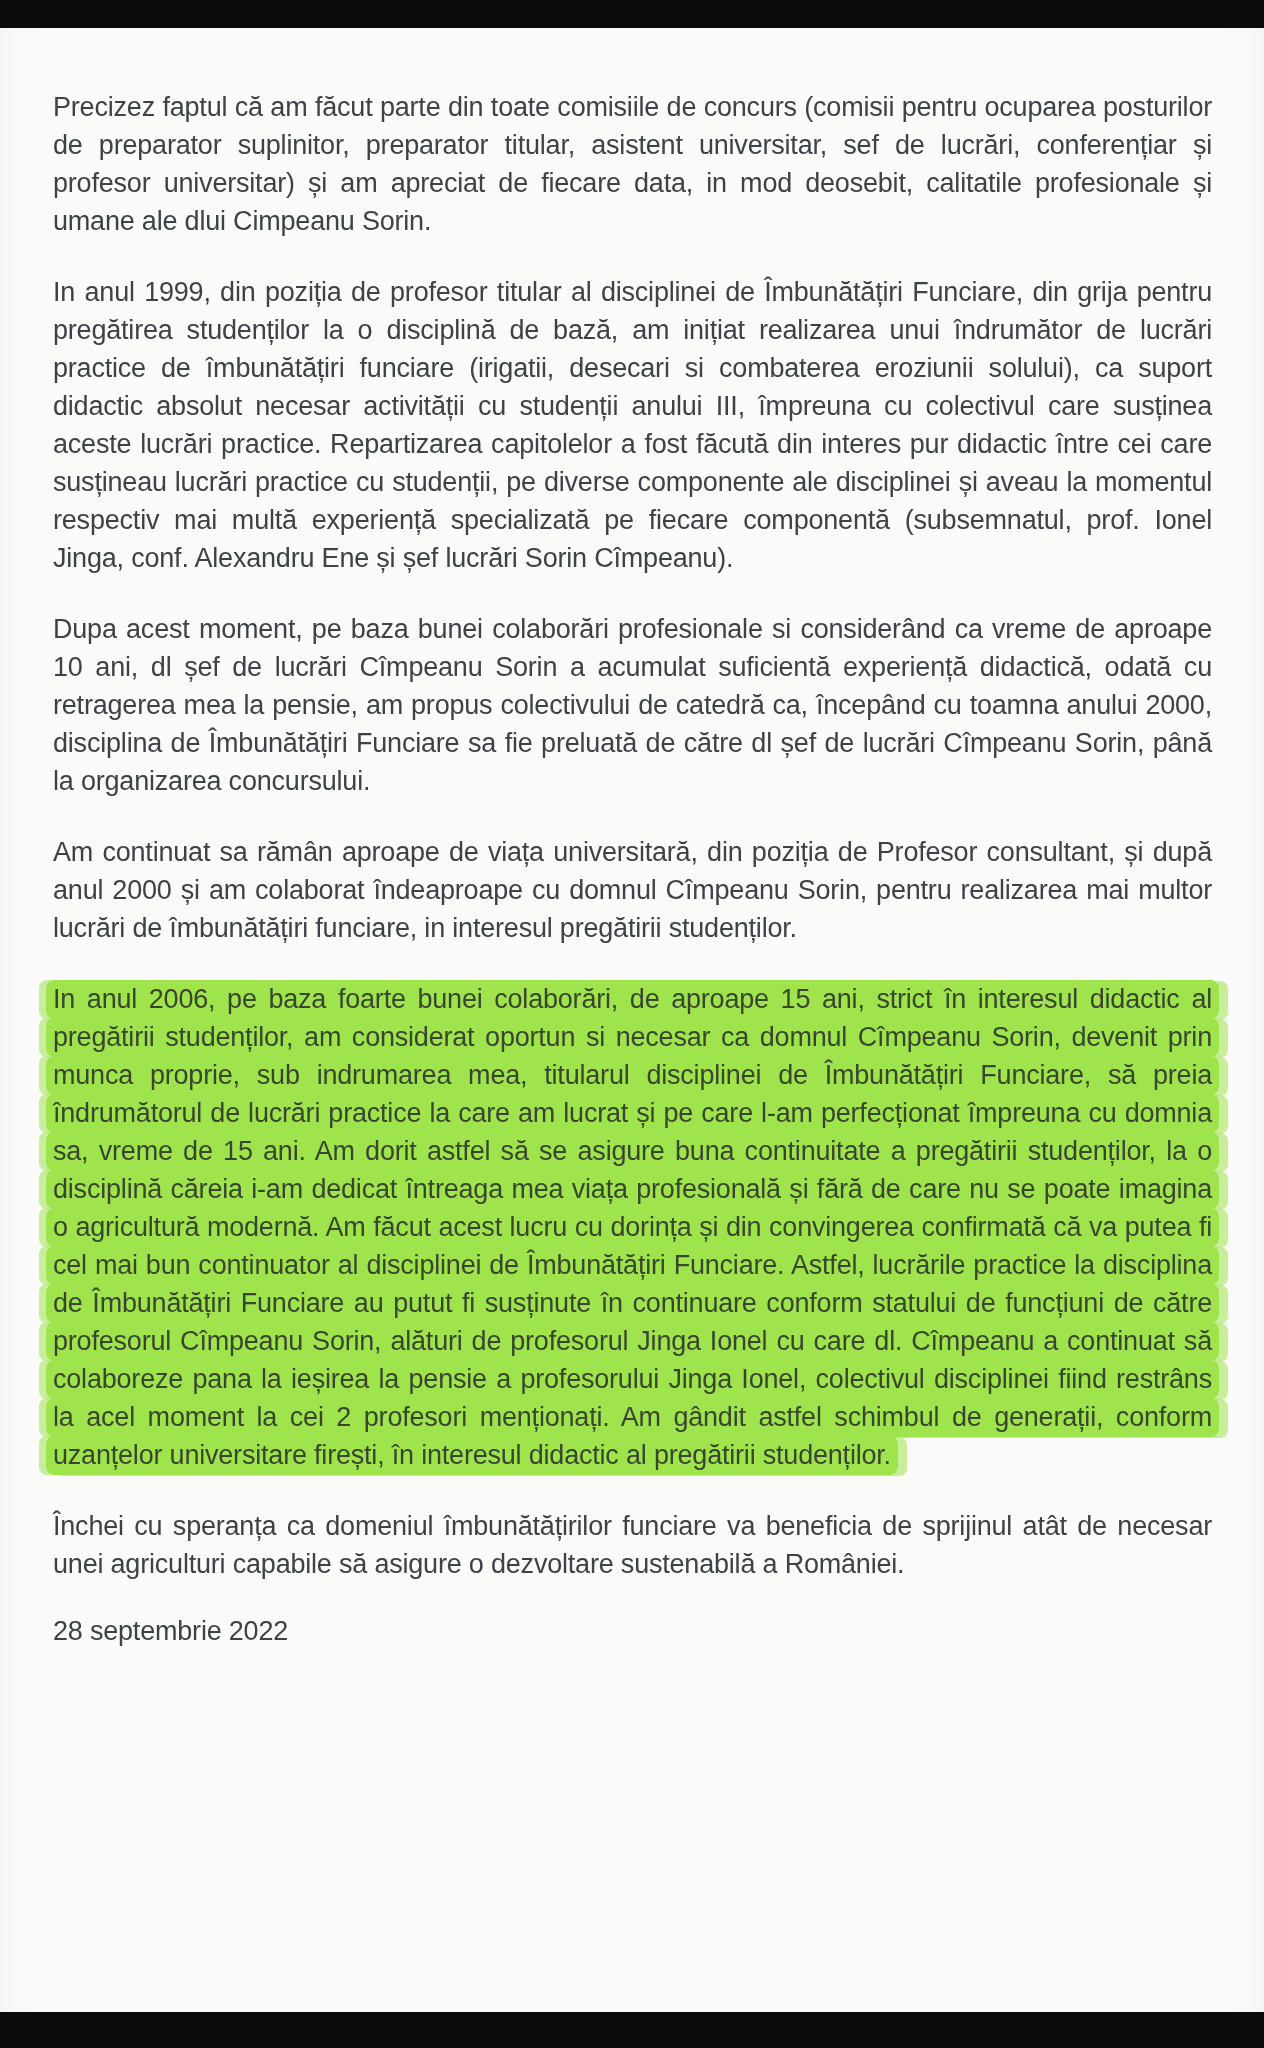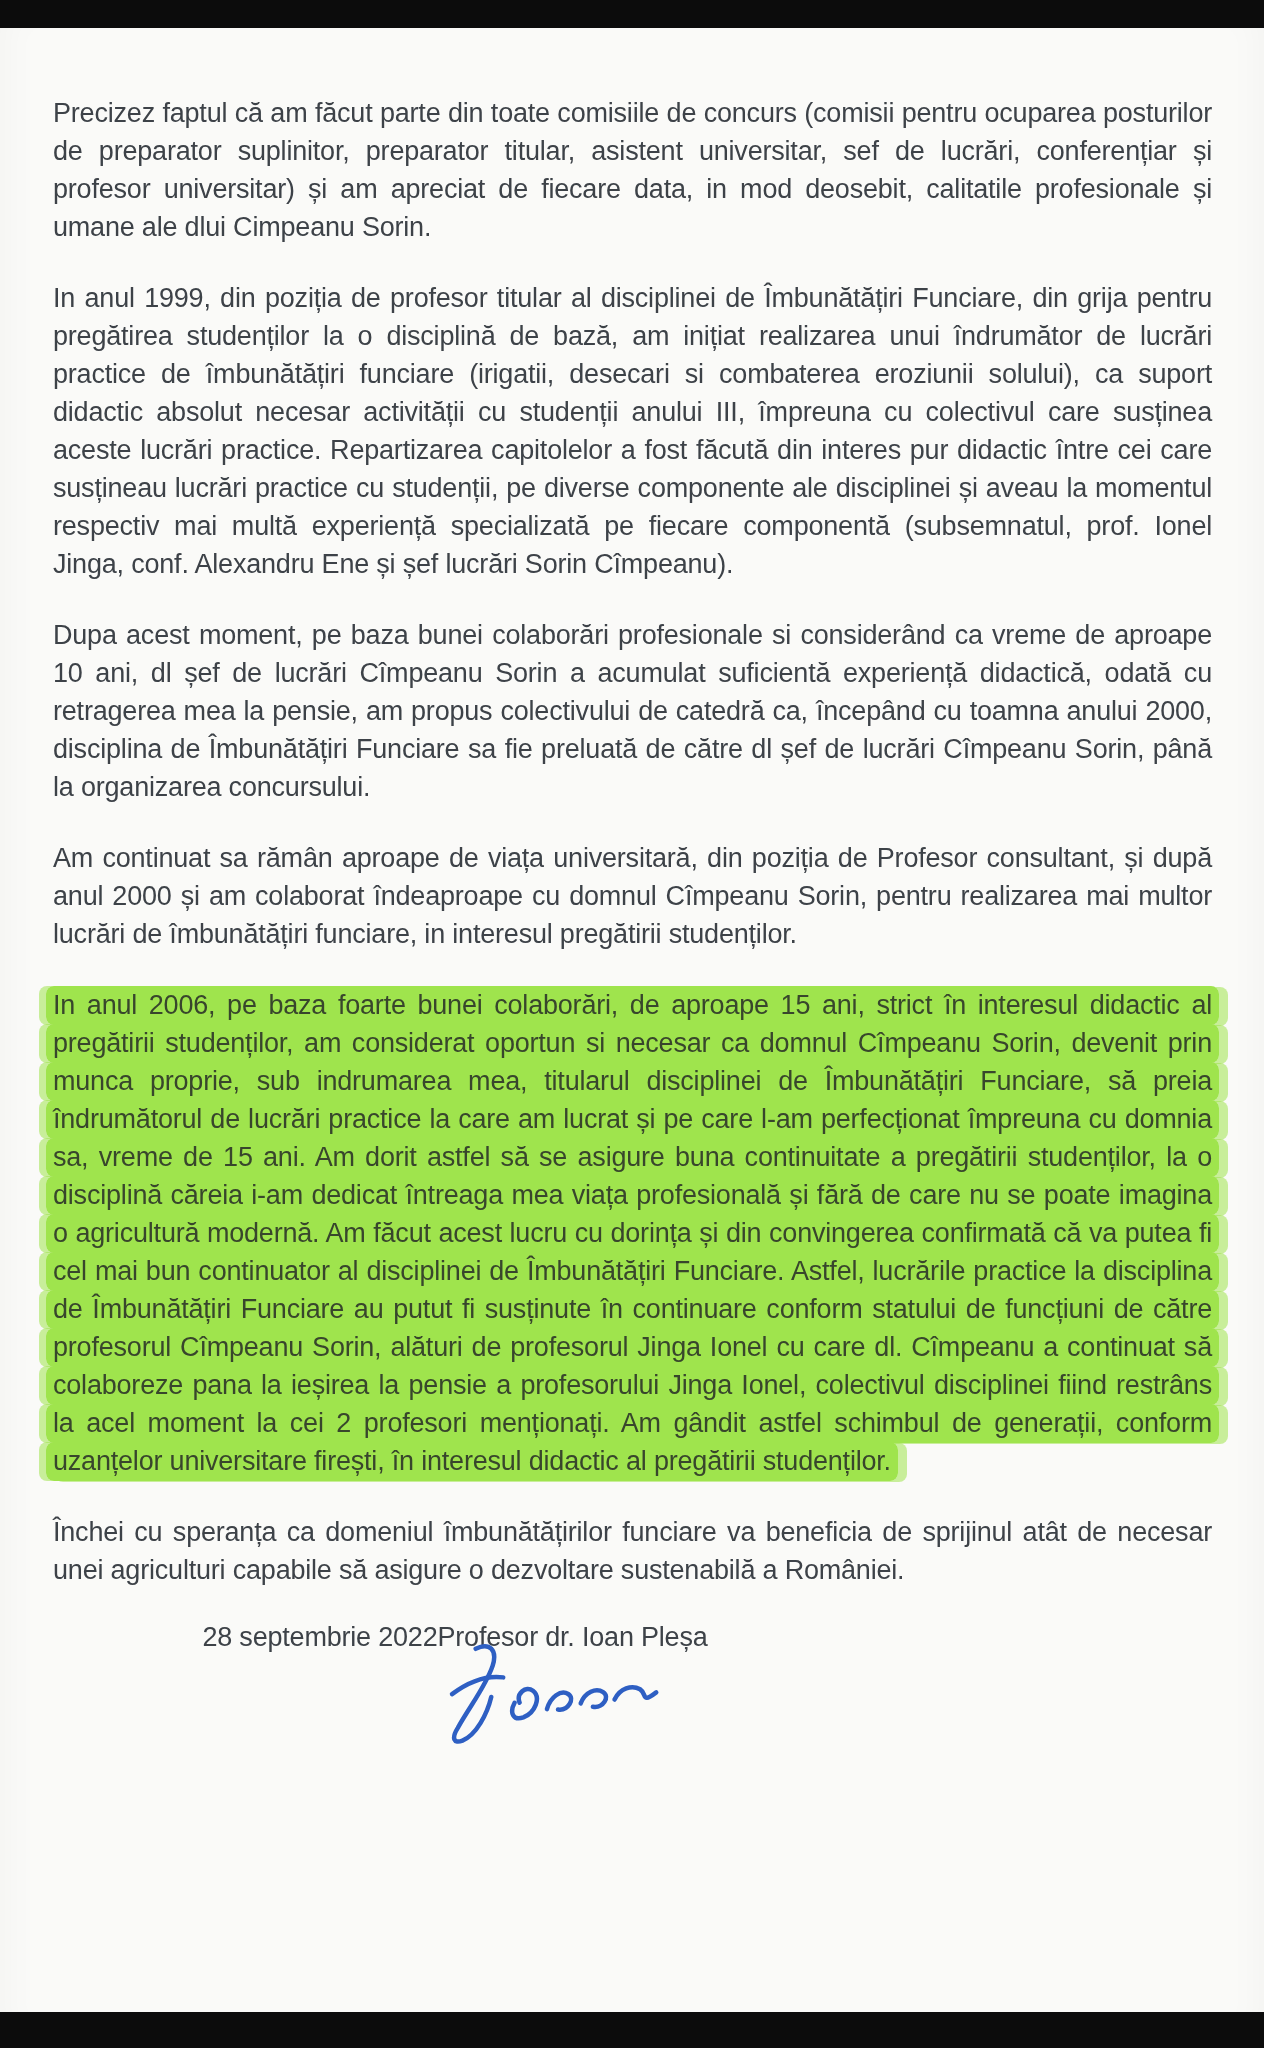--- a/index.html
+++ b/index.html
@@ -22,21 +22,21 @@
     width: 100%;
     background: var(--scan-bar, #0c0c0c);
   }
   .scan-bar.top { top: 0; height: 28px; }
   .scan-bar.bottom { bottom: 0; height: 36px; }
 
   .content {
     position: absolute;
     left: 53px;
     right: 52px;
-    top: 94px;
+    top: 88px;
   }
   .para {
     margin: 0 0 33px 0;
     font-size: 27px;
     line-height: 38px;
     color: var(--text, #3d4248);
     text-align: justify;
     letter-spacing: -0.2px;
     hyphens: none;
   }
@@ -47,21 +47,21 @@
     background: var(--highlight, #9fe44d);
     -webkit-box-decoration-break: clone;
     box-decoration-break: clone;
     padding: 4px 7px 5px 7px;
     margin: 0 -7px;
     border-radius: 8px;
     box-shadow: -7px 0 0 0 rgba(159,228,77,0.55), 9px 1px 0 0 rgba(159,228,77,0.55);
   }
   .sig-row {
     display: flex;
-    justify-content: center;
+    justify-content: space-between;
     align-items: flex-start;
     margin-top: 8px;
   }
   .date {
     font-size: 27px;
     color: var(--text, #3d4248);
     letter-spacing: -0.2px;
   }
   .signer-block {
     position: relative;
@@ -93,32 +93,19 @@
         <p class="para"><span>Precizez faptul că am făcut parte din toate comisiile de concurs (comisii pentru ocuparea posturilor de preparator suplinitor, preparator titular, asistent universitar, sef de lucrări, conferențiar și profesor universitar) și am apreciat de fiecare data, in mod deosebit, calitatile profesionale și umane ale dlui Cimpeanu Sorin.</span></p>
         <p class="para"><span>In anul 1999, din poziția de profesor titular al disciplinei de Îmbunătățiri Funciare, din grija pentru pregătirea studenților la o disciplină de bază, am inițiat realizarea unui îndrumător de lucrări practice de îmbunătățiri funciare (irigatii, desecari si combaterea eroziunii solului), ca suport didactic absolut necesar activității cu studenții anului III, împreuna cu colectivul care susținea aceste lucrări practice. Repartizarea capitolelor a fost făcută din interes pur didactic între cei care susțineau lucrări practice cu studenții, pe diverse componente ale disciplinei și aveau la momentul respectiv mai multă experiență specializată pe fiecare componentă (subsemnatul, prof. Ionel Jinga, conf. Alexandru Ene și șef lucrări Sorin Cîmpeanu).</span></p>
         <p class="para"><span>Dupa acest moment, pe baza bunei colaborări profesionale si considerând ca vreme de aproape 10 ani, dl șef de lucrări Cîmpeanu Sorin a acumulat suficientă experiență didactică, odată cu retragerea mea la pensie, am propus colectivului de catedră ca, începând cu toamna anului 2000, disciplina de Îmbunătățiri Funciare sa fie preluată de către dl șef de lucrări Cîmpeanu Sorin, până la organizarea concursului.</span></p>
         <p class="para"><span>Am continuat sa rămân aproape de viața universitară, din poziția de Profesor consultant, și după anul 2000 și am colaborat îndeaproape cu domnul Cîmpeanu Sorin, pentru realizarea mai multor lucrări de îmbunătățiri funciare, in interesul pregătirii studenților.</span></p>
         <p class="para hl-para"><span class="hl">In anul 2006, pe baza foarte bunei colaborări, de aproape 15 ani, strict în interesul didactic al pregătirii studenților, am considerat oportun si necesar ca domnul Cîmpeanu Sorin, devenit prin munca proprie, sub indrumarea mea, titularul disciplinei de Îmbunătățiri Funciare, să preia îndrumătorul de lucrări practice la care am lucrat și pe care l-am perfecționat împreuna cu domnia sa, vreme de 15 ani. Am dorit astfel să se asigure buna continuitate a pregătirii studenților, la o disciplină căreia i-am dedicat întreaga mea viața profesională și fără de care nu se poate imagina o agricultură modernă. Am făcut acest lucru cu dorința și din convingerea confirmată că va putea fi cel mai bun continuator al disciplinei de Îmbunătățiri Funciare. Astfel, lucrările practice la disciplina de Îmbunătățiri Funciare au putut fi susținute în continuare conform statului de funcțiuni de către profesorul Cîmpeanu Sorin, alături de profesorul Jinga Ionel cu care dl. Cîmpeanu a continuat să colaboreze pana la ieșirea la pensie a profesorului Jinga Ionel, colectivul disciplinei fiind restrâns la acel moment la cei 2 profesori menționați. Am gândit astfel schimbul de generații, conform uzanțelor universitare firești, în interesul didactic al pregătirii studenților.</span></p>
         <p class="para"><span>Închei cu speranța ca domeniul îmbunătățirilor funciare va beneficia de sprijinul atât de necesar unei agriculturi capabile să asigure o dezvoltare sustenabilă a României.</span></p>
       </div>
 
     <div class="sig-row">
       <div class="date">28 septembrie 2022</div>
-      <div class="signer-block">
-        <div class="signer-name">Profesor dr. Ioan Pleșa</div>
-        <svg class="signature-svg" width="230" height="104" viewBox="0 0 230 104" aria-hidden="true">
-          <g fill="none" stroke="var(--signature-ink,#2e5fc3)" stroke-width="4.5" stroke-linecap="round" stroke-linejoin="round">
-            <path d="M44 6 C 58 0, 66 8, 60 24 C 52 44, 36 62, 22 84 C 15 94, 17 100, 26 97 C 40 92, 52 72, 57 55"></path>
-            <path d="M18 50 C 36 38, 54 33, 70 36"></path>
-            <path d="M80 62 C 74 72, 78 80, 88 77 C 100 73, 107 58, 99 51 C 92 45, 82 53, 85 62"></path>
-            <path d="M112 70 C 116 58, 127 51, 134 56 C 141 61, 133 73, 123 71"></path>
-            <path d="M146 66 C 151 55, 162 51, 169 56 C 176 61, 168 72, 158 70"></path>
-            <path d="M180 64 C 186 53, 198 50, 206 55 C 213 60, 206 70, 222 59"></path>
-          </g>
-        </svg>
-      </div>
     </div>
 
   </div>
 
   <div class="scan-bar bottom"></div>
 
 </div>
 
 </body></html>

